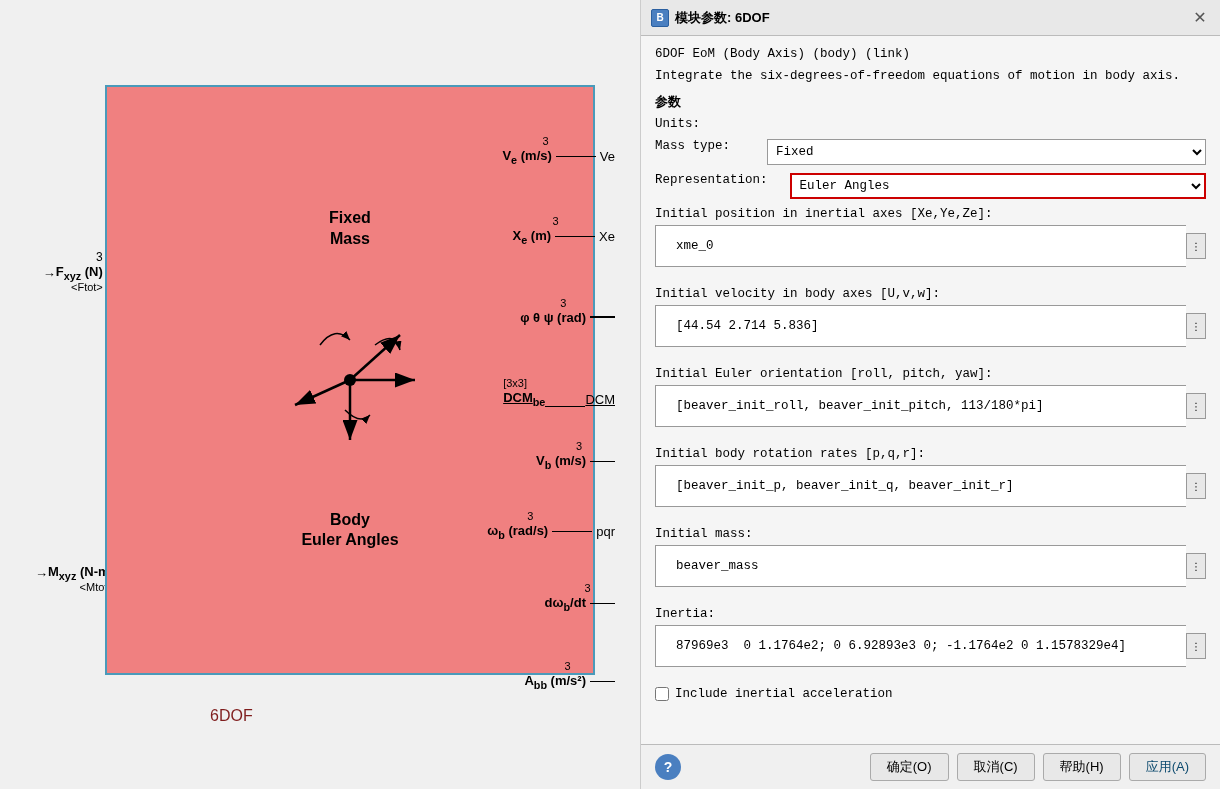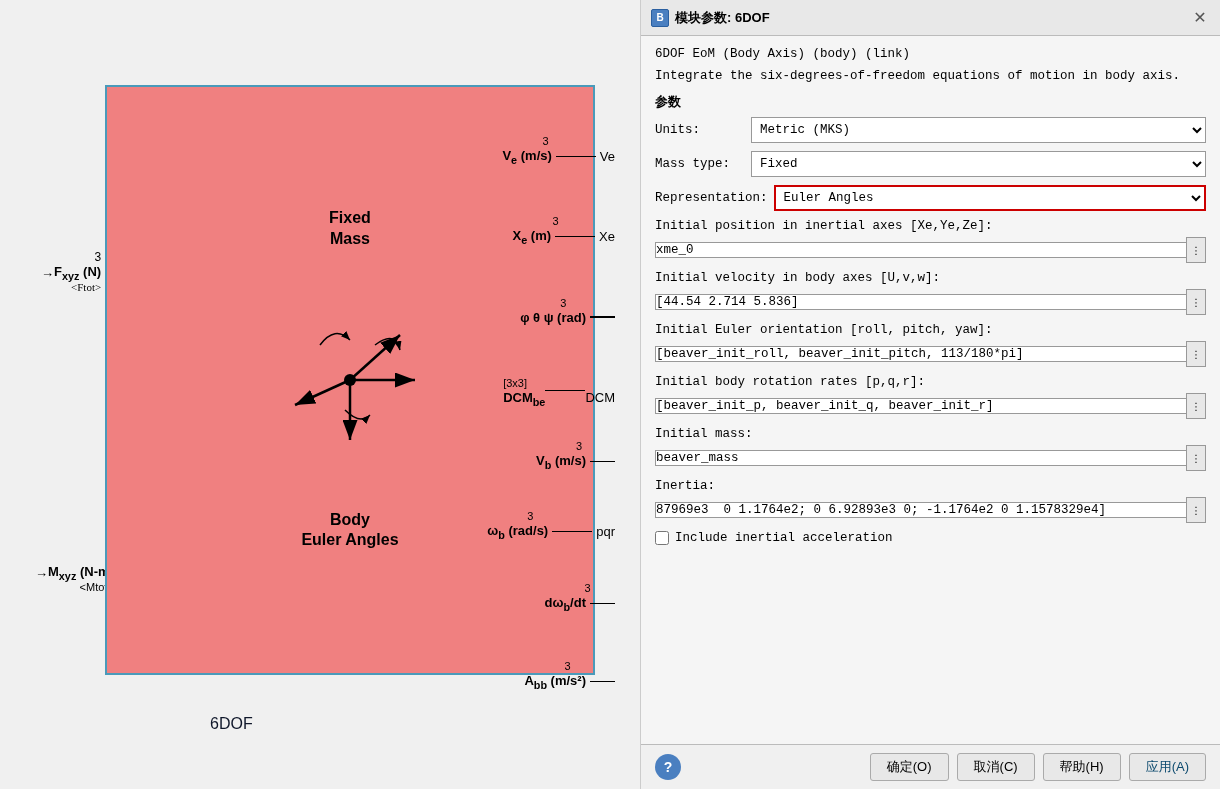--- a/index.html
+++ b/index.html
@@ -161,23 +161,22 @@
     .tab.active {
       background: #fff;
       border: 1px solid #bbb;
       border-bottom: 1px solid #fff;
       margin-bottom: -1px;
     }
 
     
     .form-row {
       display: flex;
-      align-items: center;
       margin-bottom: 8px;
-      gap: 6px;
+      gap: 22px;
     }
 
     .form-label {
       font-family: 'Courier New', monospace;
       font-size: 12.5px;
       color: #000;
       min-width: 90px;
       white-space: nowrap;
     }
 
@@ -191,45 +190,45 @@
       padding: 2px 4px;
       cursor: pointer;
     }
 
     .form-select.highlighted {
       border: 2px solid #cc0000;
     }
 
     
     .field-section {
-      margin-bottom: 8px;
+      margin-bottom: 20px;
     }
 
     .field-section-label {
       font-family: 'Courier New', monospace;
       font-size: 12.5px;
       color: #000;
       margin-bottom: 4px;
     }
 
     .field-row {
       display: flex;
       align-items: center;
       gap: 0;
     }
 
     .field-input {
       flex: 1;
-      height: 16px;
+      height: 42px;
       font-family: 'Courier New', monospace;
       font-size: 12.5px;
       border: 1px solid #999;
       border-right: none;
       background: #fff;
-      padding: 2px 0;
+      padding: 2px 20px;
     }
 
     .field-menu-btn {
       width: 20px;
       height: 26px;
       border: 1px solid #999;
       background: #e8e8e8;
       cursor: pointer;
       display: flex;
       align-items: center;
@@ -307,21 +306,21 @@
 
 <div class="sim-area">
   <div class="block-container">
 
     <div style="position:absolute; left:0; top:195px; display:flex; flex-direction:column; align-items:flex-end;">
       <div style="font-family:Arial,sans-serif; font-size:12px; color:#000; text-align:right;">3</div>
       <div style="display:flex; align-items:center;">
         <div style="font-family:Arial,sans-serif; font-size:13px; color:#000;">→</div>
         <div style="font-family:Arial,sans-serif; font-size:13px; font-weight:bold; color:#000;">F<sub>xyz</sub> (N)</div>
       </div>
-      <div style="font-family:Liberation Serif, serif; font-size:11px; color:#000;margin-left:36px;">&lt;Ftot&gt;</div>
+      <div style="font-family:Liberation Sans, sans-serif; font-size:11px; color:#000;margin-left:36px;">&lt;Ftot&gt;</div>
     </div>
 
     <div style="position:absolute; left:0; top:495px; display:flex; flex-direction:column; align-items:flex-end;">
       <div style="font-family:Arial,sans-serif; font-size:12px; color:#000;">3</div>
       <div style="display:flex; align-items:center;">
         <div style="font-family:Arial,sans-serif; font-size:13px; color:#000;">→</div>
         <div style="font-family:Arial,sans-serif; font-size:13px; font-weight:bold; color:#000;">M<sub>xyz</sub> (N-m)</div>
       </div>
       <div style="font-family:Arial,sans-serif; font-size:11px; color:#000;">&lt;Mtot&gt;</div>
     </div>
@@ -353,21 +352,21 @@
             <marker id="arrowhead2" markerWidth="6" markerHeight="5" refX="6" refY="2.5" orient="auto">
               <polygon points="0 0, 6 2.5, 0 5" fill="#000"></polygon>
             </marker>
           </defs>
         </svg>
 
         <div style="font-family:Arial,sans-serif; font-size:16px; font-weight:bold; text-align:center; color:#000; line-height:1.3;">Body<br>Euler Angles</div>
       </div>
     </div>
 
-    <div style="position:absolute; left:175px; bottom:2px; font-family:Arial,sans-serif; font-size:16px; color:#0f172a;">6DOF</div>
+    <div style="position:absolute; left:175px; bottom:10px; font-family:Arial,sans-serif; font-size:16px; color:#7f1d1d;">6DOF</div>
 
     <div style="position:absolute; right:0; top:80px; display:flex; flex-direction:column; align-items:flex-start; gap:1px;">
       <div style="font-family:Arial,sans-serif; font-size:11px; margin-left:40px;">3</div>
       <div style="display:flex; align-items:center; gap:4px;">
         <div style="font-family:Arial,sans-serif; font-size:13px; font-weight:bold;">V<sub>e</sub> (m/s)</div>
         <div style="width:40px; height:1.5px; background:#000;"></div>
         <div style="font-family:Arial,sans-serif; font-size:13px;">Ve</div>
       </div>
     </div>
 
@@ -383,21 +382,21 @@
     <div style="position:absolute; right:0; top:242px; display:flex; flex-direction:column; align-items:flex-start; gap:1px;">
       <div style="font-family:Arial,sans-serif; font-size:11px; margin-left:40px;">3</div>
       <div style="display:flex; align-items:center; gap:4px;">
         <div style="font-family:Arial,sans-serif; font-size:13px; font-weight:bold;">φ θ ψ (rad)</div>
         <div style="width:25px; height:1.5px; background:#000;"></div>
       </div>
     </div>
 
     <div style="position:absolute; right:0; top:322px; display:flex; flex-direction:column; align-items:flex-start; gap:1px;">
       <div style="font-family:Arial,sans-serif; font-size:11px; ">[3x3]</div>
-      <div style="display:flex; align-items:flex-start; ">
+      <div style="display:flex; align-items:flex-end; text-decoration:underline;">
         <div style="font-family:Arial,sans-serif; font-size:13px; font-weight:bold;">DCM<sub>be</sub></div>
         <div style="width:40px; height:1.5px; background:#000;"></div>
         <div style="font-family:Arial,sans-serif; font-size:13px;">DCM</div>
       </div>
     </div>
 
     <div style="position:absolute; right:0; top:385px; display:flex; flex-direction:column; align-items:flex-start; gap:1px;">
       <div style="font-family:Arial,sans-serif; font-size:11px; margin-left:40px;">3</div>
       <div style="display:flex; align-items:center; gap:4px;">
         <div style="font-family:Arial,sans-serif; font-size:13px; font-weight:bold;">V<sub>b</sub> (m/s)</div>
@@ -450,23 +449,20 @@
     <div class="dialog-header-text">6DOF EoM (Body Axis) (body) (link)</div>
 
     <div class="dialog-header-text" style="margin-bottom:8px;">Integrate the six-degrees-of-freedom equations of motion in body
 axis.</div>
 
     <div class="dialog-section-label">参数</div>
 
 
     <div class="form-row">
       <span class="form-label">Units:</span>
-      <select class="form-select">
-        <option>Metric (MKS)</option>
-      </select>
     </div>
 
     <div class="form-row">
       <span class="form-label">Mass type:</span>
       <select class="form-select">
         <option>Fixed</option>
       </select>
     </div>
 
     <div class="form-row">

